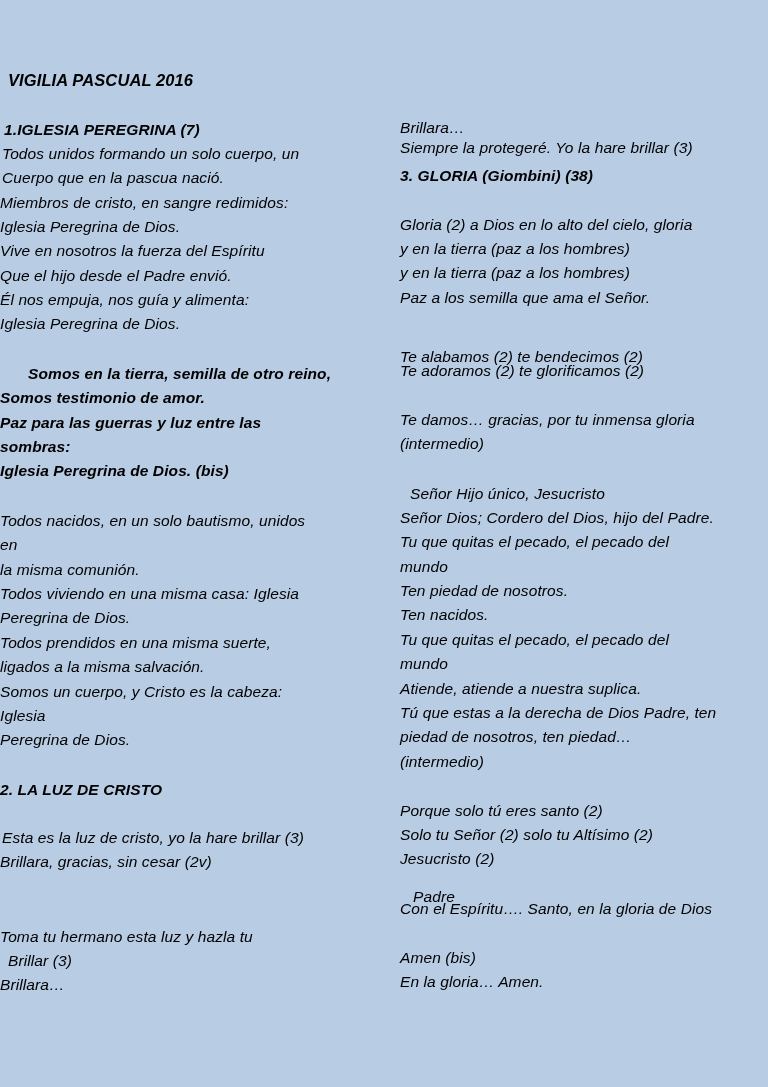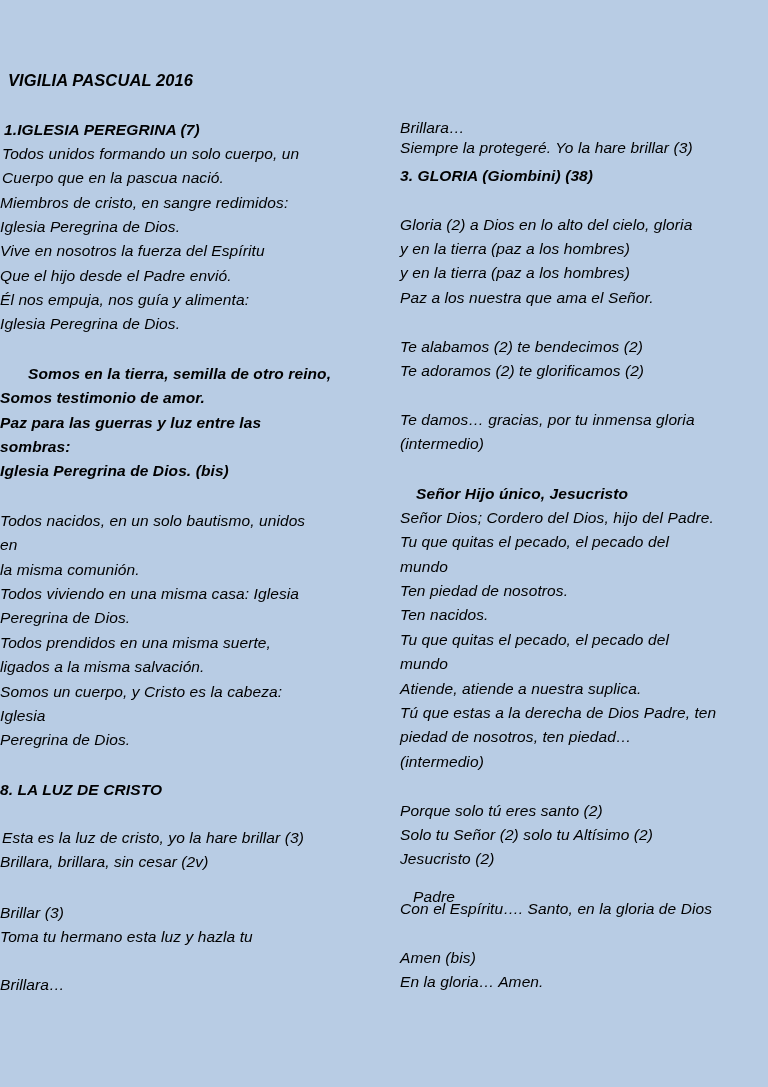--- a/index.html
+++ b/index.html
@@ -73,61 +73,61 @@
       <div class="line" style="left:0px; top:561px;">la misma comunión.</div>
       <div class="line" style="left:0px; top:585px;">Todos viviendo en una misma casa: Iglesia</div>
       <div class="line" style="left:0px; top:609px;">Peregrina de Dios.</div>
       <div class="line" style="left:0px; top:634px;">Todos prendidos en una misma suerte,</div>
       <div class="line" style="left:0px; top:658px;">ligados a la misma salvación.</div>
       <div class="line" style="left:0px; top:683px;">Somos un cuerpo, y  Cristo es la cabeza:</div>
       <div class="line" style="left:0px; top:707px;">Iglesia</div>
       <div class="line" style="left:0px; top:731px;">Peregrina de Dios.</div>
     </div>
 
-    <div class="line bold" style="left:0px; top:781px;">8. LA LUZ DE CRISTO</div>
+    <div class="line bold" style="left:0px; top:781px;">2. LA LUZ DE CRISTO</div>
 
     <div>
       <div class="line" style="left:2px; top:829px;"> Esta es la luz de cristo, yo la hare brillar (3)</div>
-      <div class="line" style="left:0px; top:853px;">Brillara, brillara, sin cesar (2v)</div>
+      <div class="line" style="left:0px; top:853px;">Brillara, gracias, sin cesar (2v)</div>
     </div>
 
     <div>
       <div class="line" style="left:0px; top:928px;">Toma tu hermano esta luz y hazla tu</div>
-      <div class="line" style="left:0px; top:904px;">Brillar (3)</div>
+      <div class="line" style="left:0px; top:952px;padding-left:8px;">Brillar (3)</div>
       <div class="line" style="left:0px; top:976px;">Brillara…</div>
     </div>
   </div>
 
   <div class="col col-right">
     <div>
       <div class="line" style="left:0px; top:95px;margin-top:44px;">Siempre la protegeré. Yo la hare brillar (3)</div>
       <div class="line" style="left:0px; top:119px;">Brillara…</div>
     </div>
 
     <div class="line bold" style="left:0px; top:167px;">3. GLORIA  (Giombini) (38)</div>
 
     <div>
       <div class="line" style="left:0px; top:216px;">Gloria (2) a Dios en lo alto del cielo, gloria</div>
       <div class="line" style="left:0px; top:240px;">y en la tierra (paz a los hombres)</div>
       <div class="line" style="left:0px; top:264px;">y en la tierra (paz a los hombres)</div>
-      <div class="line" style="left:0px; top:289px;">Paz a los nuestra que ama el Señor.</div>
+      <div class="line" style="left:0px; top:289px;">Paz a los semilla que ama el Señor.</div>
     </div>
 
     <div>
-      <div class="line" style="left:0px; top:338px;text-align:center;">Te alabamos (2) te bendecimos (2)</div>
+      <div class="line" style="left:0px; top:348px;text-align:center;">Te alabamos (2) te bendecimos (2)</div>
       <div class="line" style="left:0px; top:362px;">Te adoramos (2) te glorificamos (2)</div>
     </div>
 
     <div>
       <div class="line" style="left:0px; top:411px;">Te damos… gracias, por tu inmensa gloria</div>
       <div class="line" style="left:0px; top:435px;">(intermedio)</div>
     </div>
 
     <div>
-      <div class="line" style="left:16px; top:485px;font-weight:bold;">Señor Hijo único, Jesucristo</div>
+      <div class="line" style="left:10px; top:485px;">Señor Hijo único, Jesucristo</div>
       <div class="line" style="left:0px; top:509px;">Señor Dios; Cordero del Dios, hijo del Padre.</div>
       <div class="line" style="left:0px; top:533px;">Tu que quitas el pecado, el pecado del</div>
       <div class="line" style="left:0px; top:558px;">mundo</div>
       <div class="line" style="left:0px; top:582px;">Ten piedad de nosotros.</div>
       <div class="line" style="left:0px; top:606px;">Ten nacidos.</div>
       <div class="line" style="left:0px; top:631px;">Tu que quitas el pecado, el pecado del</div>
       <div class="line" style="left:0px; top:655px;">mundo</div>
       <div class="line" style="left:0px; top:680px;">Atiende, atiende a nuestra suplica.</div>
       <div class="line" style="left:0px; top:704px;">Tú que estas a la derecha de Dios Padre, ten</div>
       <div class="line" style="left:0px; top:728px;">piedad de nosotros, ten piedad…</div>

